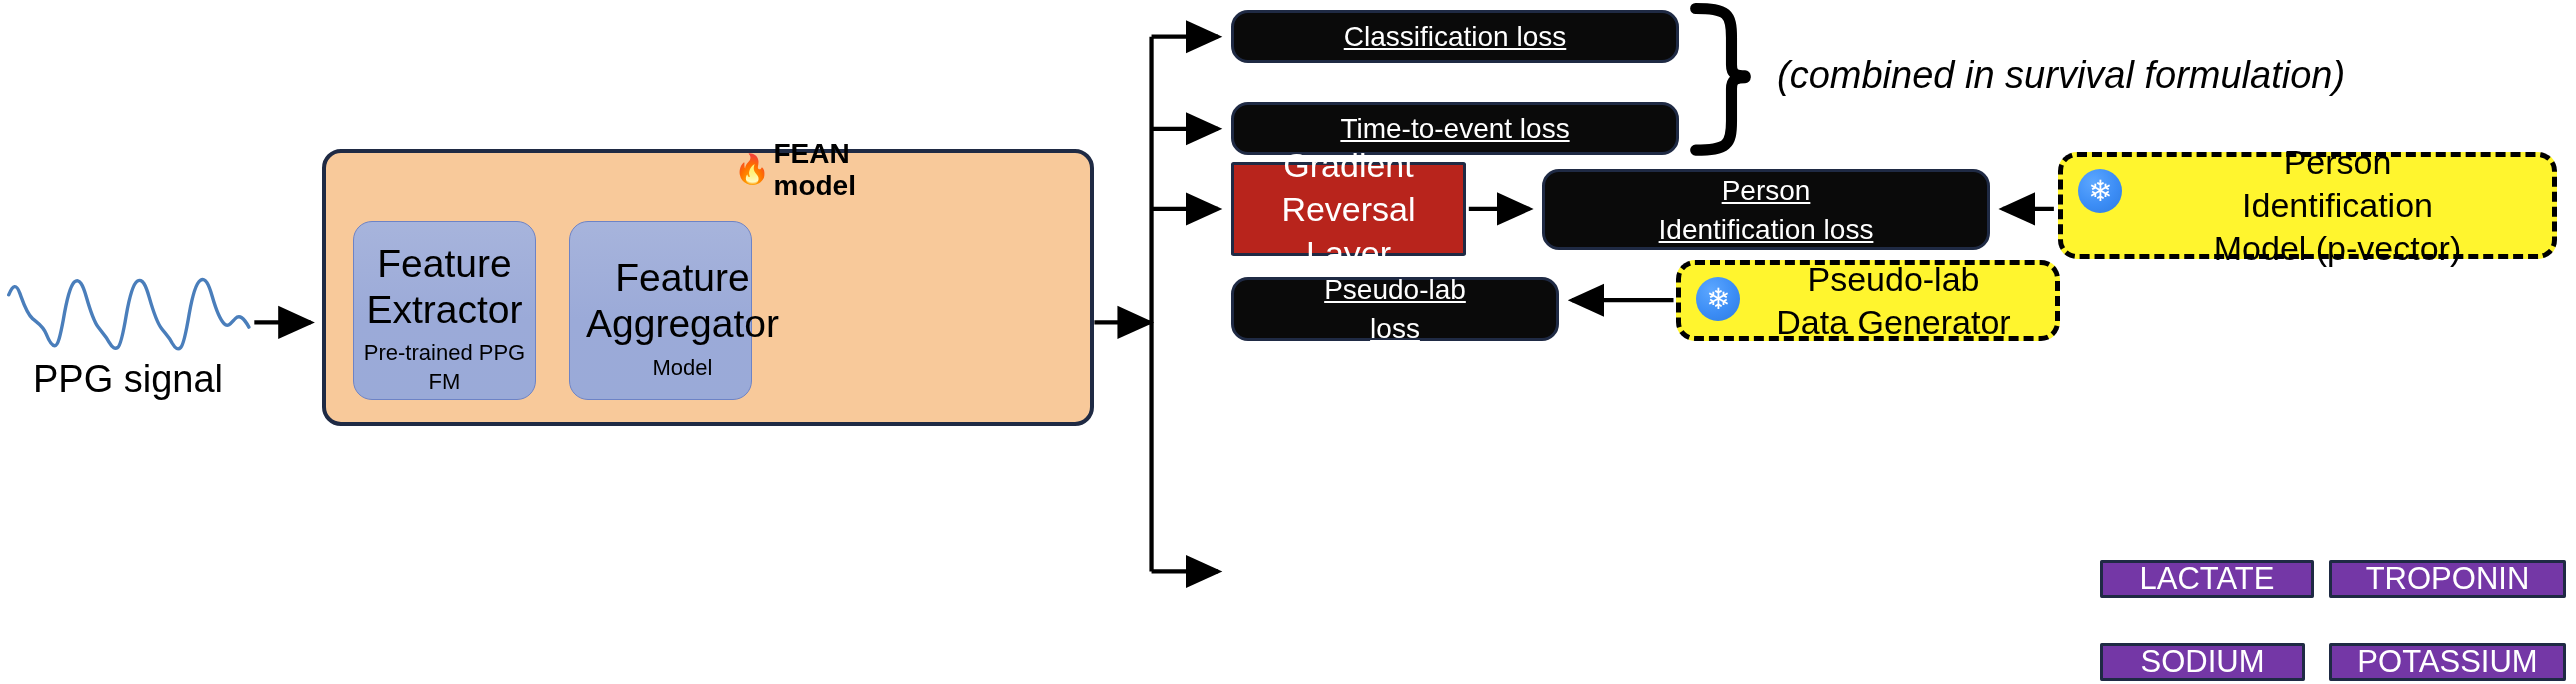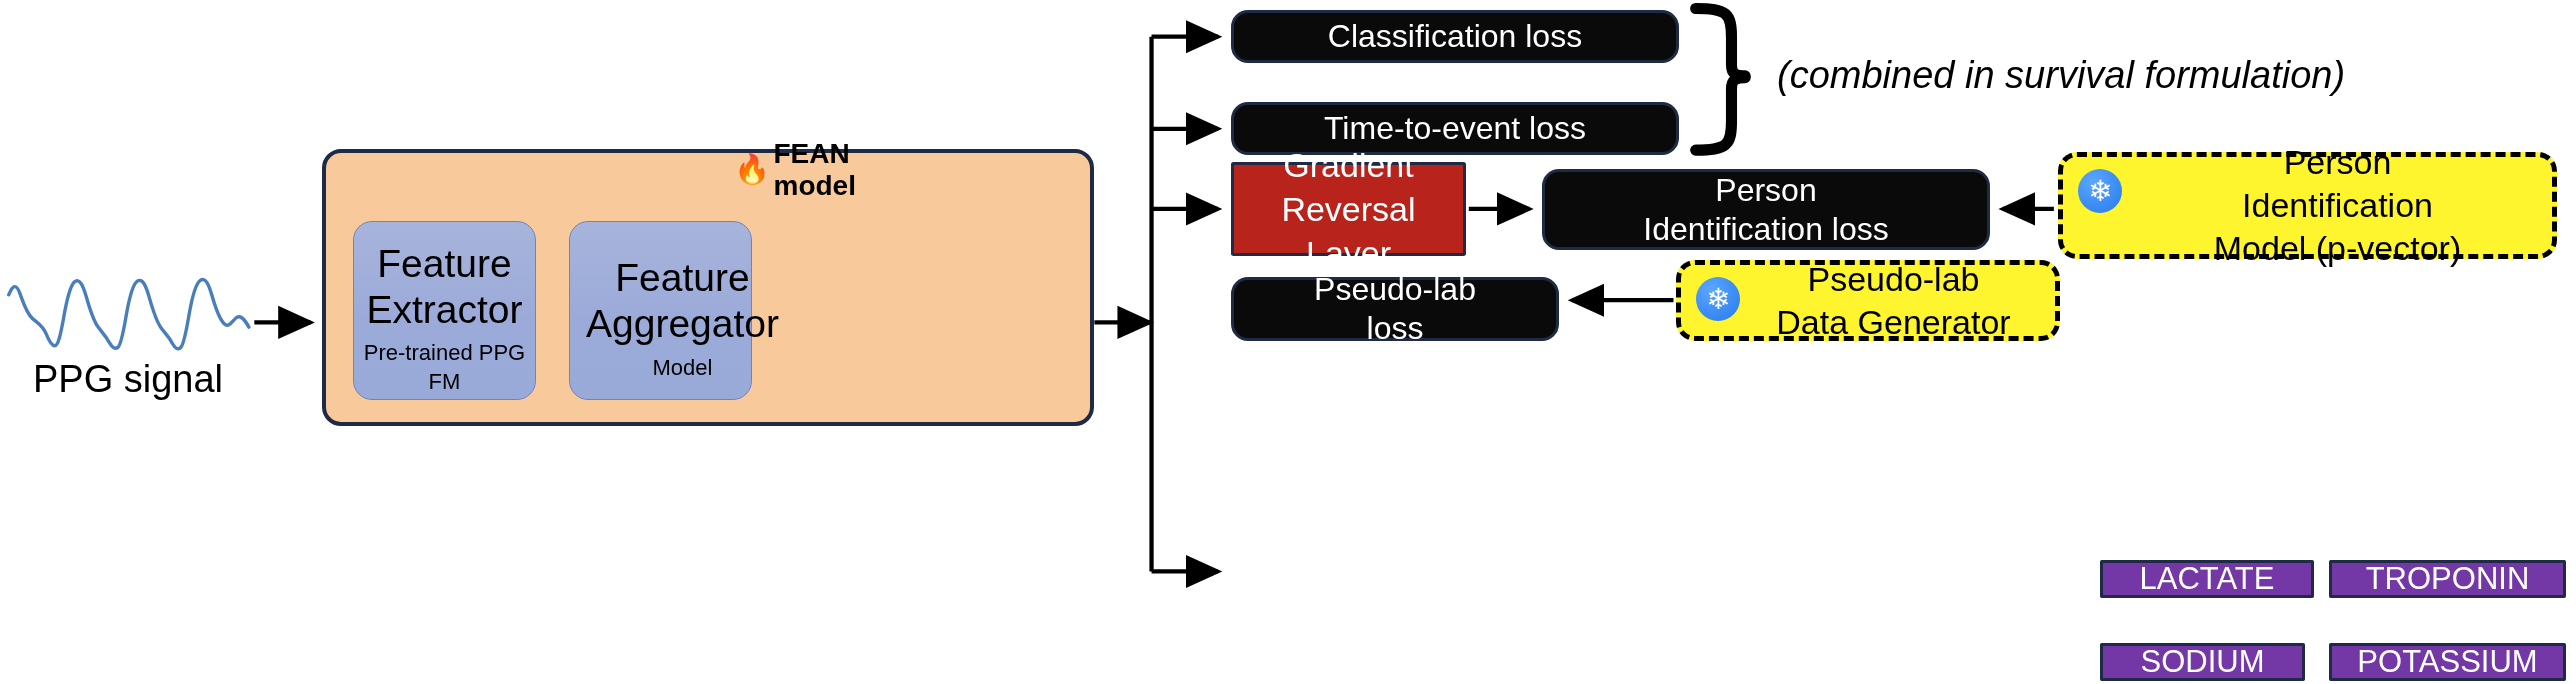--- a/index.html
+++ b/index.html
@@ -43,21 +43,21 @@
   #fire-icon{font-size:29px;line-height:29px;}
 
   
   .node{
     position:absolute;box-sizing:border-box;
     display:flex;flex-direction:column;align-items:center;justify-content:center;
     text-align:center;
   }
   .black-node{
     background:#0A0A0A;border:3.4px solid #1F2A44;border-radius:17px;color:#ffffff;
-    font-size:32px;line-height:39px;
+    font-size:28px;line-height:39px;text-decoration:underline;
   }
   .red-node{
     background:#B8241C;border:3.4px solid #1F2A44;border-radius:2.6px;color:#ffffff;
     font-size:34px;line-height:44px;
   }
   .yellow-node{
     background:#FFF52E;border:5.1px dashed #000;border-radius:19px;color:#000;
     font-size:34px;line-height:43px;
   }
   .purple-tag{

